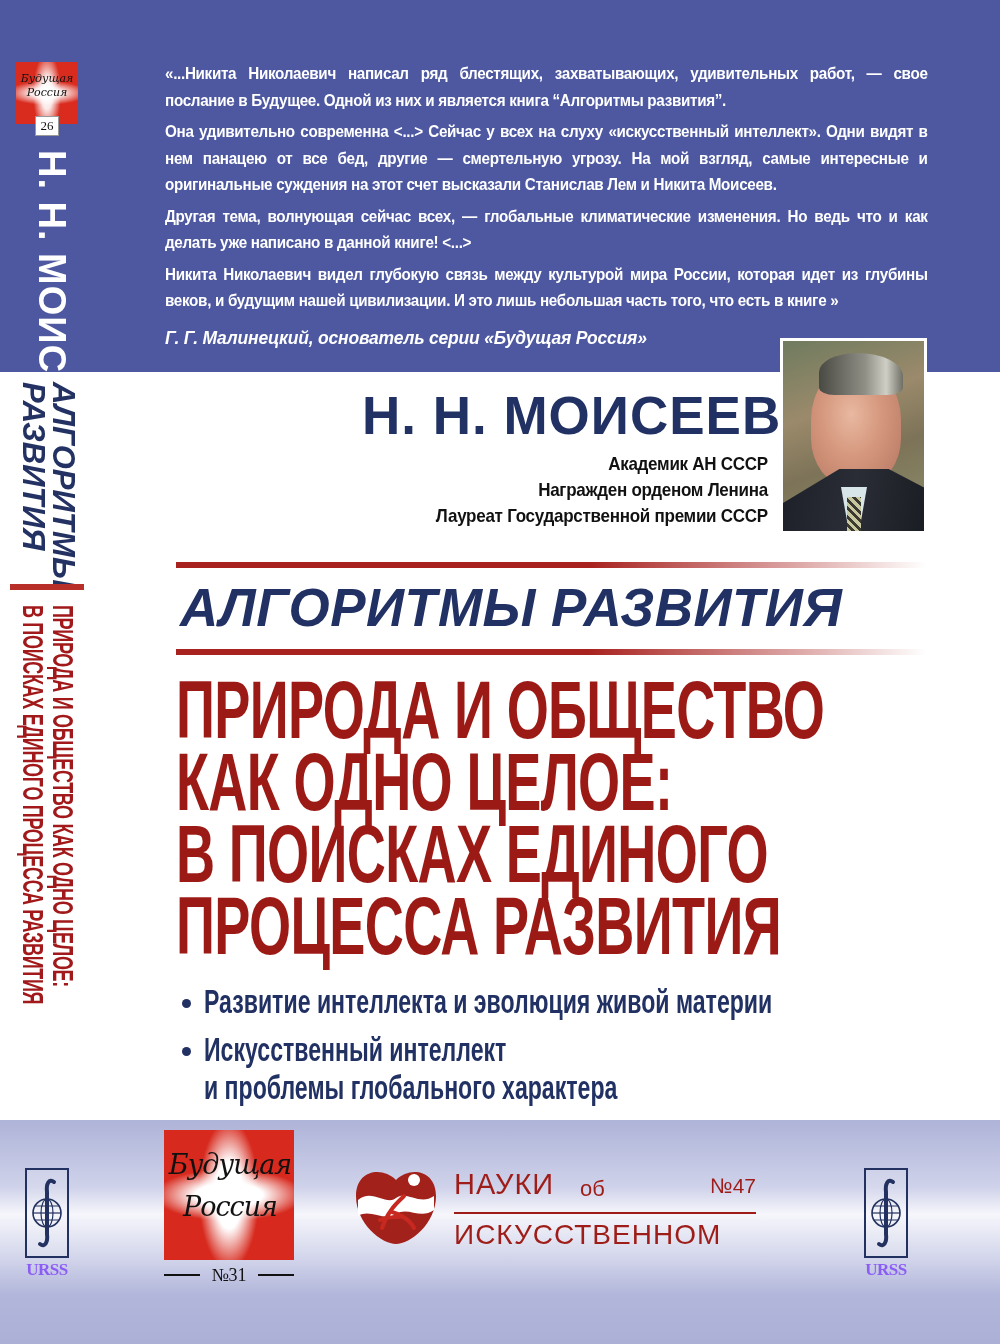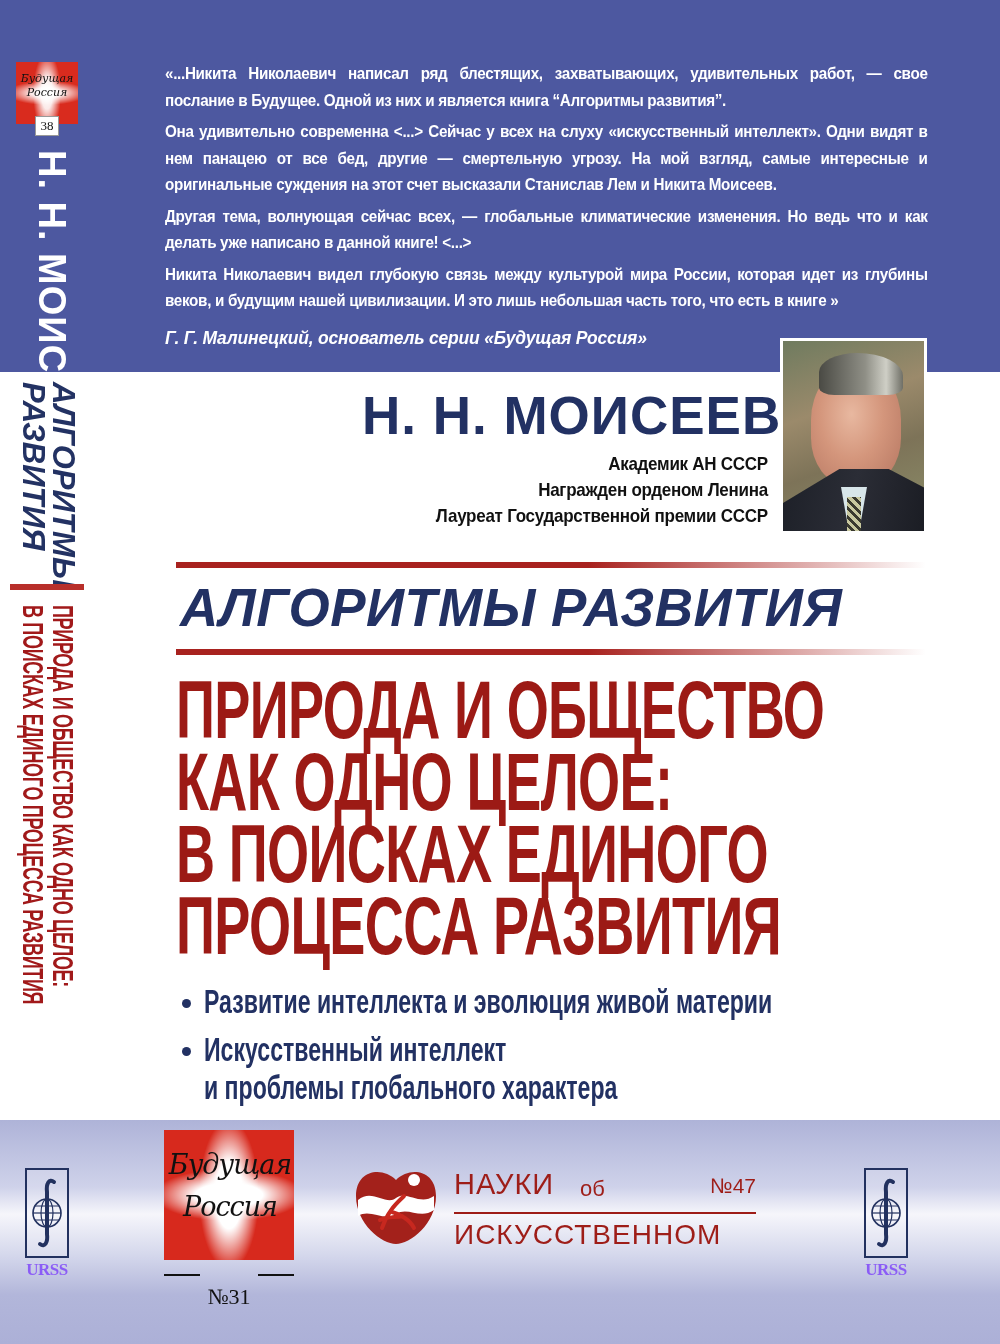--- a/index.html
+++ b/index.html
@@ -87,21 +87,21 @@
   .bud-logo { position: absolute; left: 164px; top: 1130px; width: 130px; height: 130px; background: #d7291d; overflow: hidden; }
   .bud-logo .glow { position: absolute; inset: 0;
     background:
       radial-gradient(ellipse 30px 75px at 50% 50%, #ffffff 0%, #ffffff 45%, rgba(255,255,255,0) 100%),
       radial-gradient(ellipse 75px 26px at 50% 50%, #ffffff 0%, #ffffff 45%, rgba(255,255,255,0) 100%); }
   .bud-logo .script { position: absolute; left: 4px; top: 14px; width: 124px; color: #111; font-family: "DejaVu Serif", serif;
     font-style: italic; font-size: 27px; line-height: 42px; text-align: center; letter-spacing: -1px; }
   .bud-num { position: absolute; left: 164px; top: 1262px; width: 130px; height: 26px; }
   .bud-num .bar { position: absolute; top: 12px; height: 1.5px; width: 36px; background: #111; }
   .bud-num .bar.l { left: 0; } .bud-num .bar.r { right: 0; }
-  .bud-num .txt { position: absolute; left: 0; width: 130px; text-align: center; font-family: "Liberation Serif", serif; font-size: 22px; color: #111; line-height: 26px; margin-top: 22px; }
+  .bud-num .txt { position: absolute; left: 0; width: 130px; text-align: center; font-family: "Liberation Serif", serif; font-size: 18px; color: #111; line-height: 26px; }
 
   .nauki { position: absolute; left: 350px; top: 1162px; width: 410px; height: 100px; }
   .nauki .emblem { position: absolute; left: 2px; top: 4px; width: 88px; height: 80px; }
   .nauki .word1 { position: absolute; left: 104px; top: 0; color: #9e1d18; font-size: 29px; letter-spacing: 1px; line-height: 44px; }
   .nauki .ob { position: absolute; left: 230px; top: 14px; color: #9e1d18; font-size: 22px; line-height: 26px; }
   .nauki .num { position: absolute; right: 4px; top: 10px; color: #9e1d18; font-size: 21px; line-height: 28px; }
   .nauki .hr { position: absolute; left: 104px; right: 4px; top: 50px; height: 2px; background: #9e1d18; }
   .nauki .word2 { position: absolute; left: 104px; top: 50px; color: #9e1d18; font-size: 28px; letter-spacing: 1px; line-height: 46px; }
 </style>
 </head>
@@ -119,21 +119,21 @@
 <div class="quote-sig">Г. Г.  Малинецкий, основатель серии «Будущая Россия»</div>
 
 <div class="spine">
   <div class="spine-logo">
     <div class="glow"></div>
     <div class="script">
       <div>Будущая</div>
       <div>Россия</div>
     </div>
   </div>
-  <div class="spine-num">38</div>
+  <div class="spine-num">26</div>
 
   <div class="spine-author">Н. Н. МОИСЕЕВ</div>
 
   <div class="spine-title-blue">
     <span>АЛГОРИТМЫ</span>
     <span>РАЗВИТИЯ</span>
   </div>
   <div class="spine-divider"></div>
   <div class="spine-title-red">
     <span>

